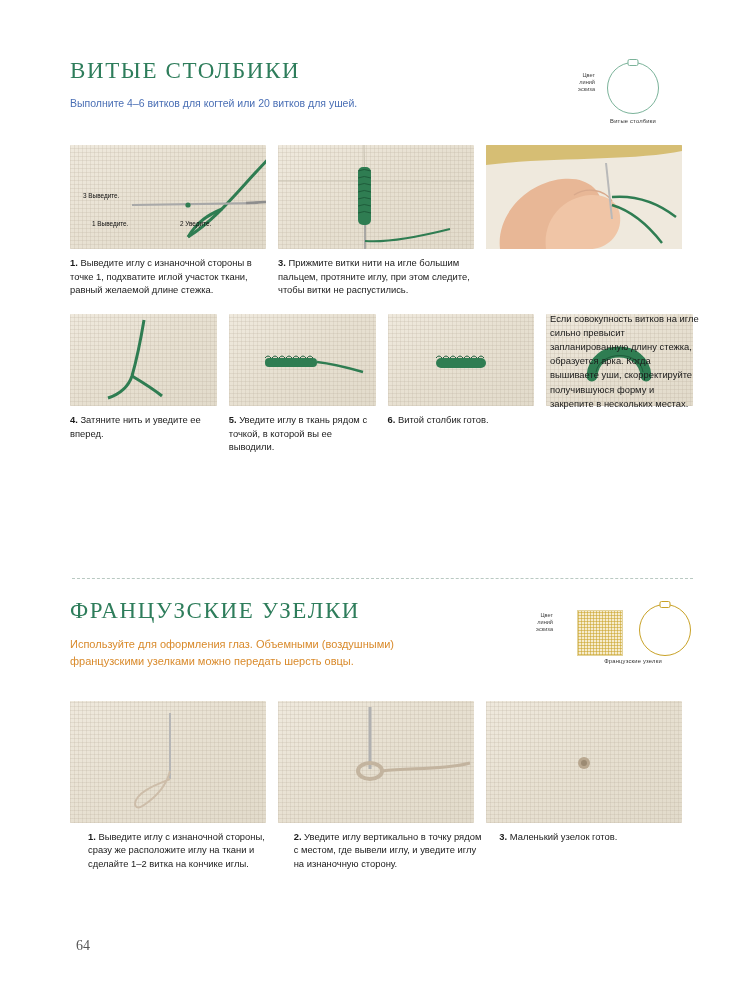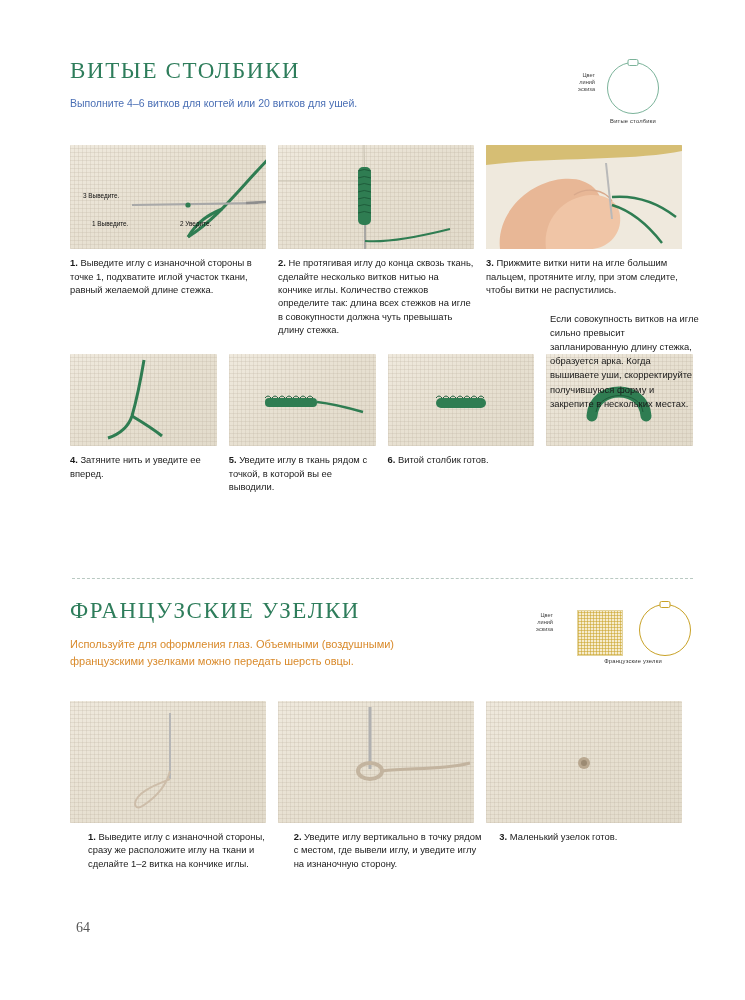--- a/index.html
+++ b/index.html
@@ -148,21 +148,21 @@
     left: 72px;
     right: 52px;
     top: 578px;
     border-top: 1px dashed #b9c9c2;
     height: 0;
   }
 
   .page-number {
     position: absolute;
     left: 76px;
-    bottom: 64px;
+    bottom: 46px;
     font-family: "Liberation Serif", serif;
     font-size: 14px;
     color: #555;
   }
 
   .lbl {
     position: absolute;
     font-size: 6.4px;
     color: #111;
     white-space: nowrap;
@@ -234,24 +234,20 @@
         </svg>
       </div>
     </div>
 
     <div class="row">
       <div class="caption" style="width:196px;">
         <b>1.</b>
         <span>Выведите иглу с изнаночной стороны в точке 1, подхватите иглой участок ткани, равный желаемой длине стежка.</span>
       </div>
       <div class="caption" style="width:196px;">
-        <b>2.</b>
-        <span>Не протягивая иглу до конца сквозь ткань, сделайте несколько витков нитью на кончике иглы. Количество стежков определите так: длина всех стежков на игле в совокупности должна чуть превышать длину стежка.</span>
-      </div>
-      <div class="caption" style="width:196px;">
         <b>3.</b>
         <span>Прижмите витки нити на игле большим пальцем, протяните иглу, при этом следите, чтобы витки не распустились.</span>
       </div>
     </div>
 
     <div class="photos" style="margin-top:18px;">
 
       <div class="photo linen" style="width:148px;height:92px;">
         <svg width="148" height="92" style="position:absolute;left:0;top:0">
           <path d="M74 6 C 70 30, 66 48, 62 62 C 58 74, 50 80, 38 84" stroke="#2f7d52" stroke-width="3" fill="none"></path>

